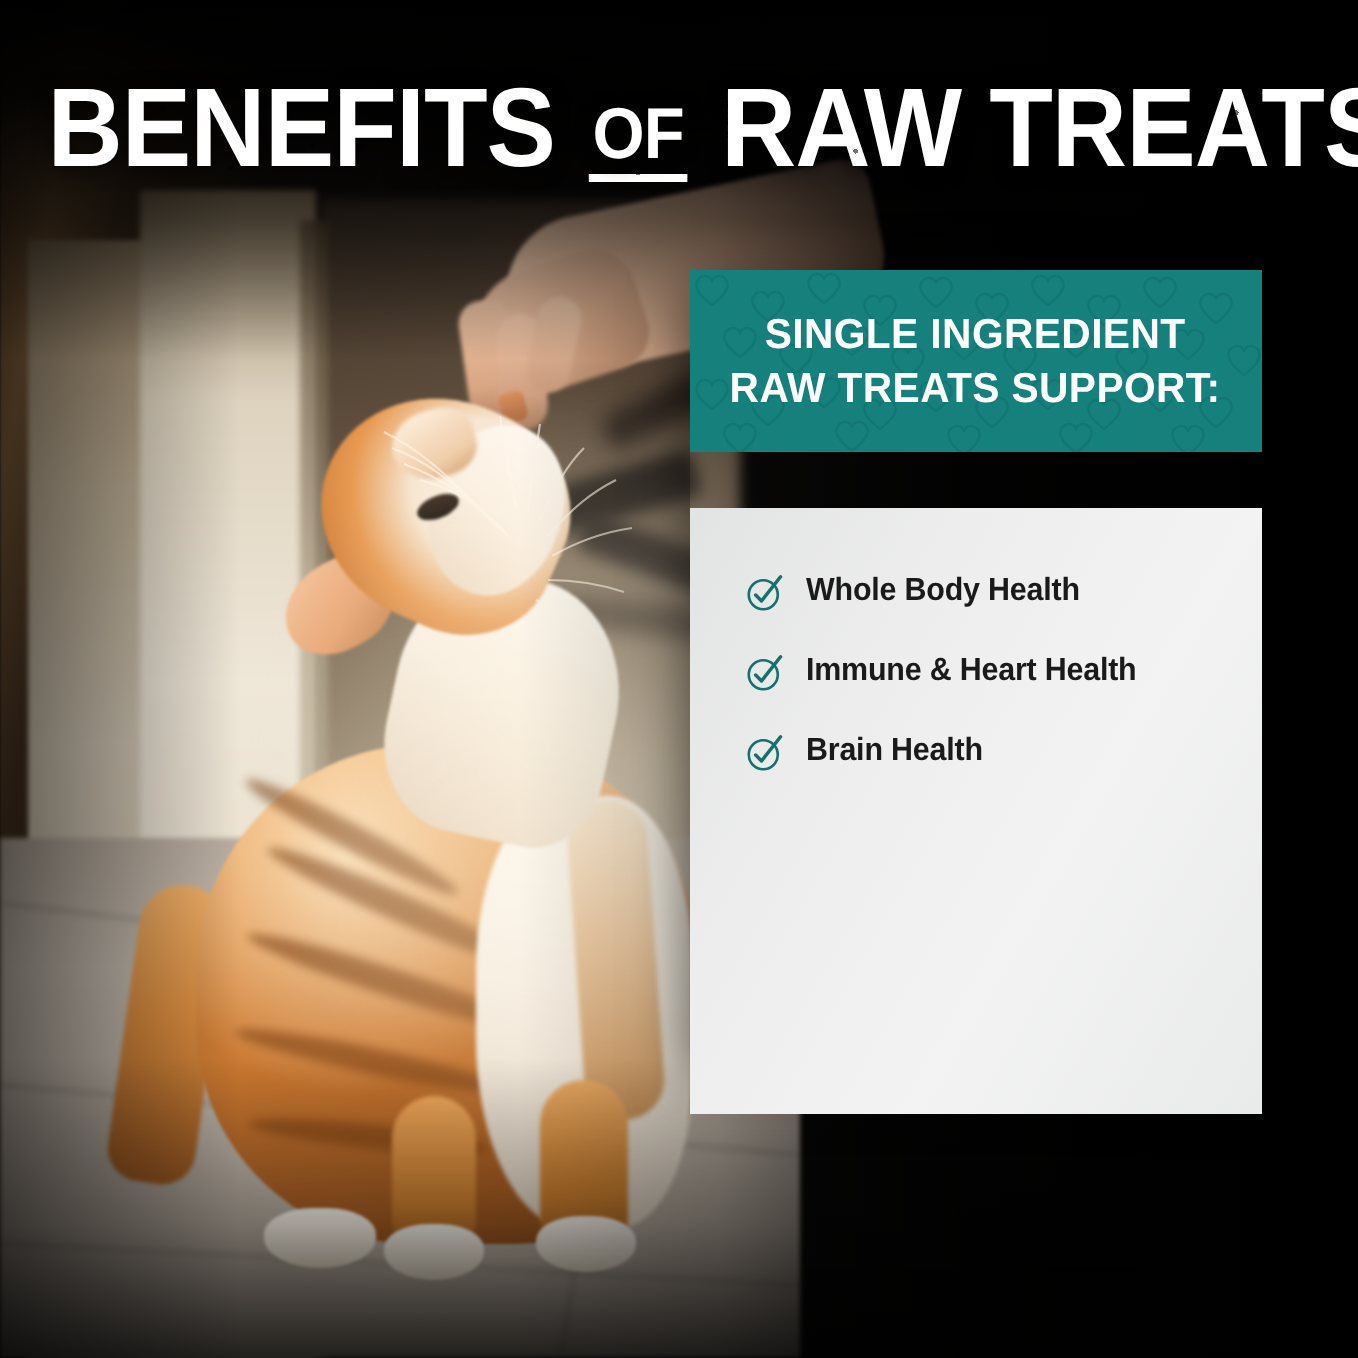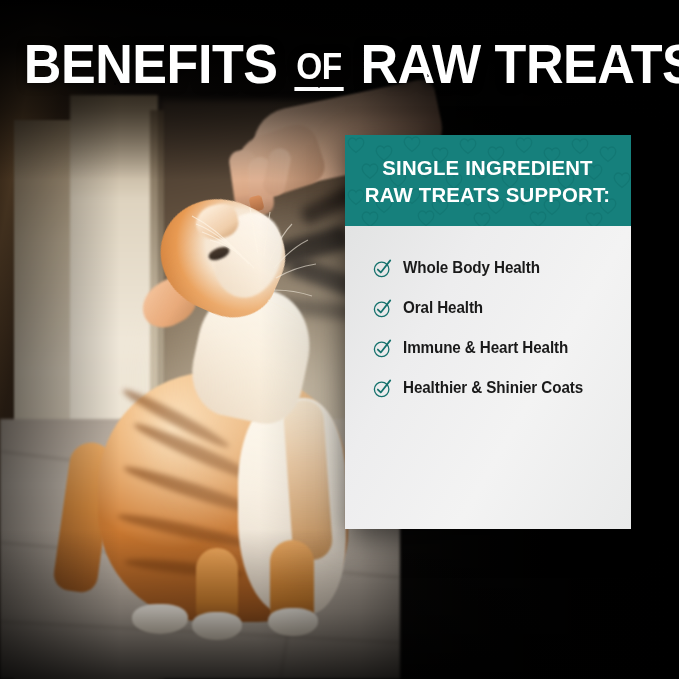--- a/index.html
+++ b/index.html
@@ -273,20 +273,21 @@
     font-weight:bold;
     font-size:21px;line-height:27px;
     letter-spacing:.2px;
     transform:scaleX(.97);
   }
   .card-body{
     height:303px;
     background:linear-gradient(120deg,#e2e3e3 0%,#ededee 30%,#f3f3f3 62%,#e9eaea 100%);
     padding:22px 0 16px 0;
     box-sizing:border-box;
+    margin-top:28px;
   }
   .li{
     display:flex;align-items:center;
     height:40px;
     padding-left:28px;
   }
   .li .chk{
     width:19px;height:19px;flex:0 0 19px;margin-right:11px;position:relative;top:0;
   }
   .li .lbl{
@@ -440,43 +441,36 @@
     <div class="card-body">
 
       <div class="li">
         <svg class="chk" viewBox="0 0 22 22">
           <circle cx="10" cy="12" r="8.4" fill="none" stroke="#14716c" stroke-width="1.5"></circle>
           <path d="M5.6 12.2 L9 15.6 L20 1.6" fill="none" stroke="#14716c" stroke-width="2" stroke-linecap="round" stroke-linejoin="round"></path>
         </svg>
         <span class="lbl">Whole Body Health</span>
       </div>
 
-      <div class="li">
-        <svg class="chk" viewBox="0 0 22 22">
-          <circle cx="10" cy="12" r="8.4" fill="none" stroke="#14716c" stroke-width="1.5"></circle>
-          <path d="M5.6 12.2 L9 15.6 L20 1.6" fill="none" stroke="#14716c" stroke-width="2" stroke-linecap="round" stroke-linejoin="round"></path>
-        </svg>
-        <span class="lbl">Oral Health</span>
-      </div>
 
       <div class="li">
         <svg class="chk" viewBox="0 0 22 22">
           <circle cx="10" cy="12" r="8.4" fill="none" stroke="#14716c" stroke-width="1.5"></circle>
           <path d="M5.6 12.2 L9 15.6 L20 1.6" fill="none" stroke="#14716c" stroke-width="2" stroke-linecap="round" stroke-linejoin="round"></path>
         </svg>
         <span class="lbl">Immune &amp; Heart Health</span>
       </div>
 
 
-
       <div class="li">
         <svg class="chk" viewBox="0 0 22 22">
           <circle cx="10" cy="12" r="8.4" fill="none" stroke="#14716c" stroke-width="1.5"></circle>
           <path d="M5.6 12.2 L9 15.6 L20 1.6" fill="none" stroke="#14716c" stroke-width="2" stroke-linecap="round" stroke-linejoin="round"></path>
         </svg>
-        <span class="lbl">Healthier &amp; Shinier Coats</span>
+        <span class="lbl">Brain Health</span>
       </div>
+
 
 
     </div>
   </div>
 
 </div>
 
 </body></html>

